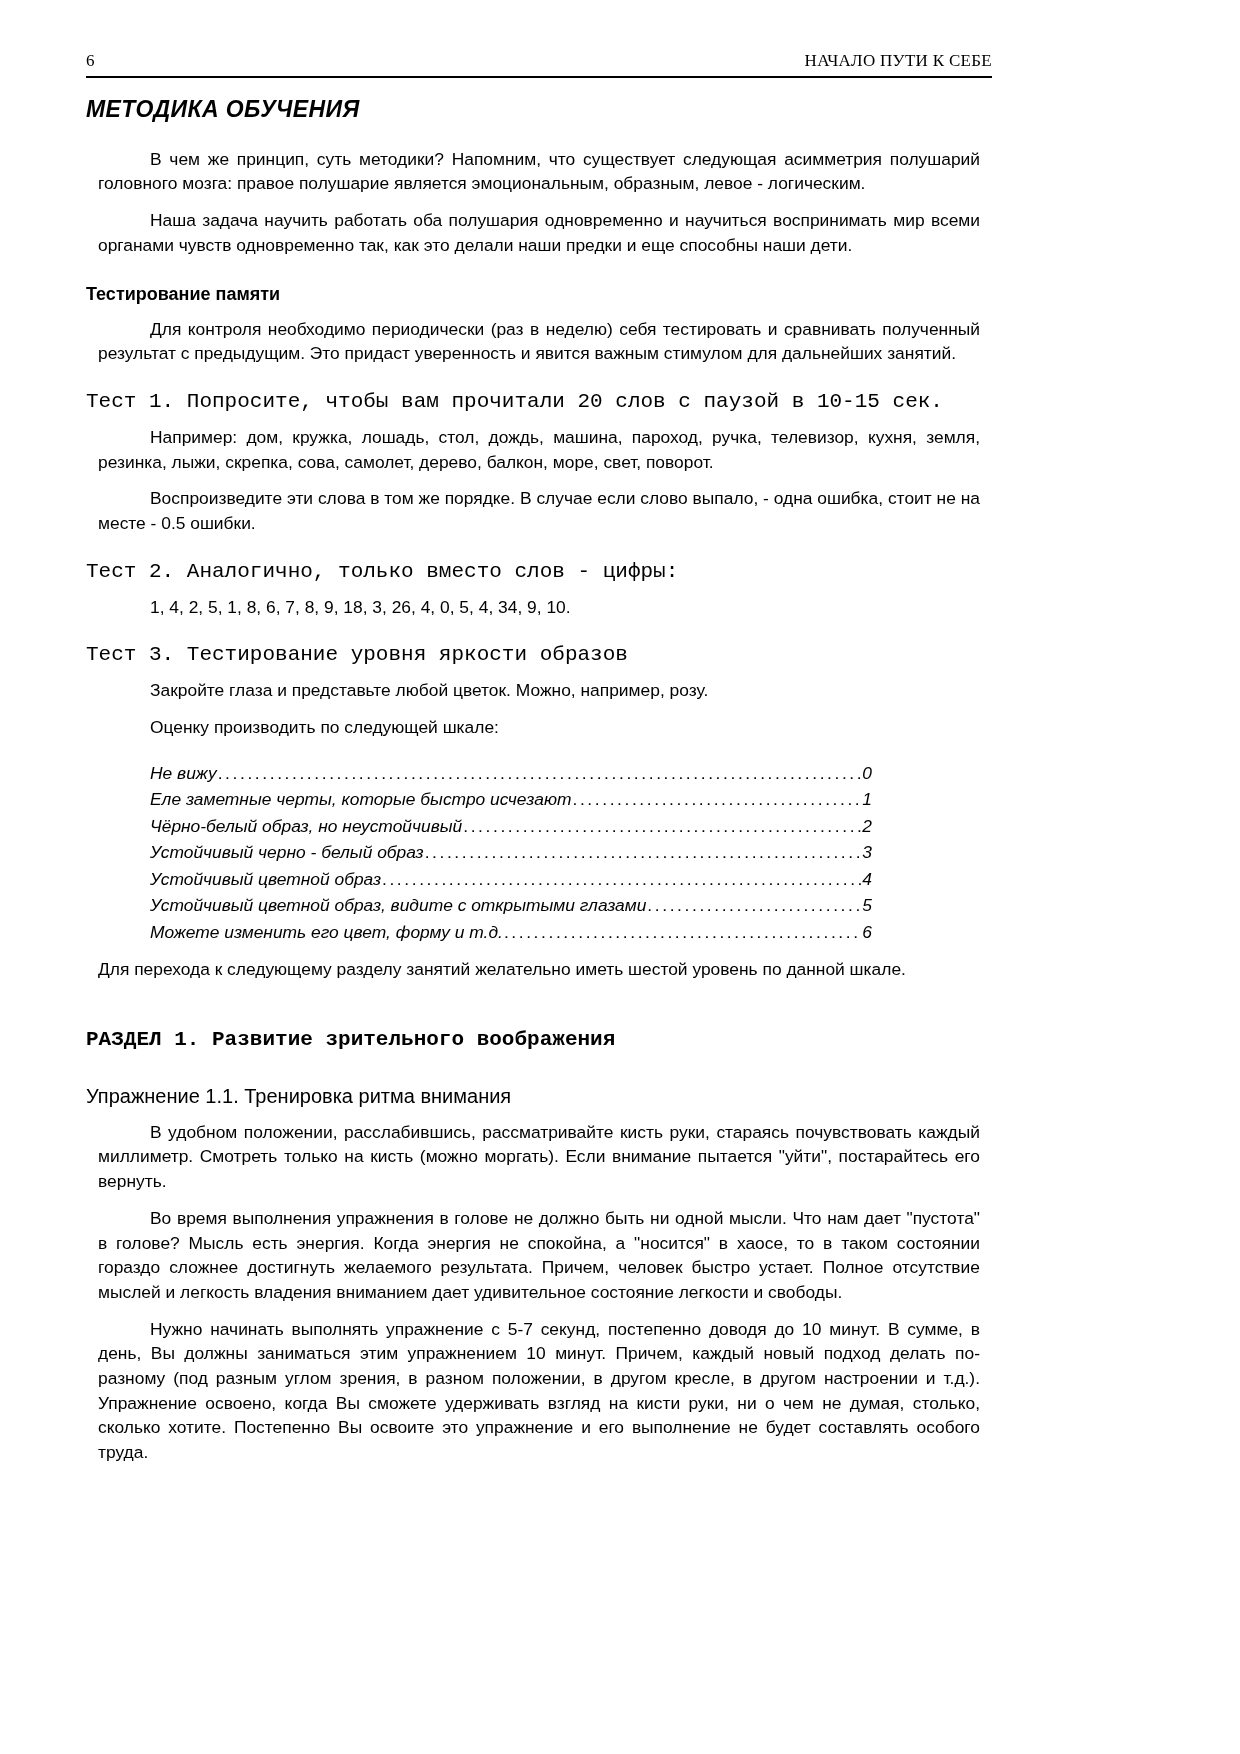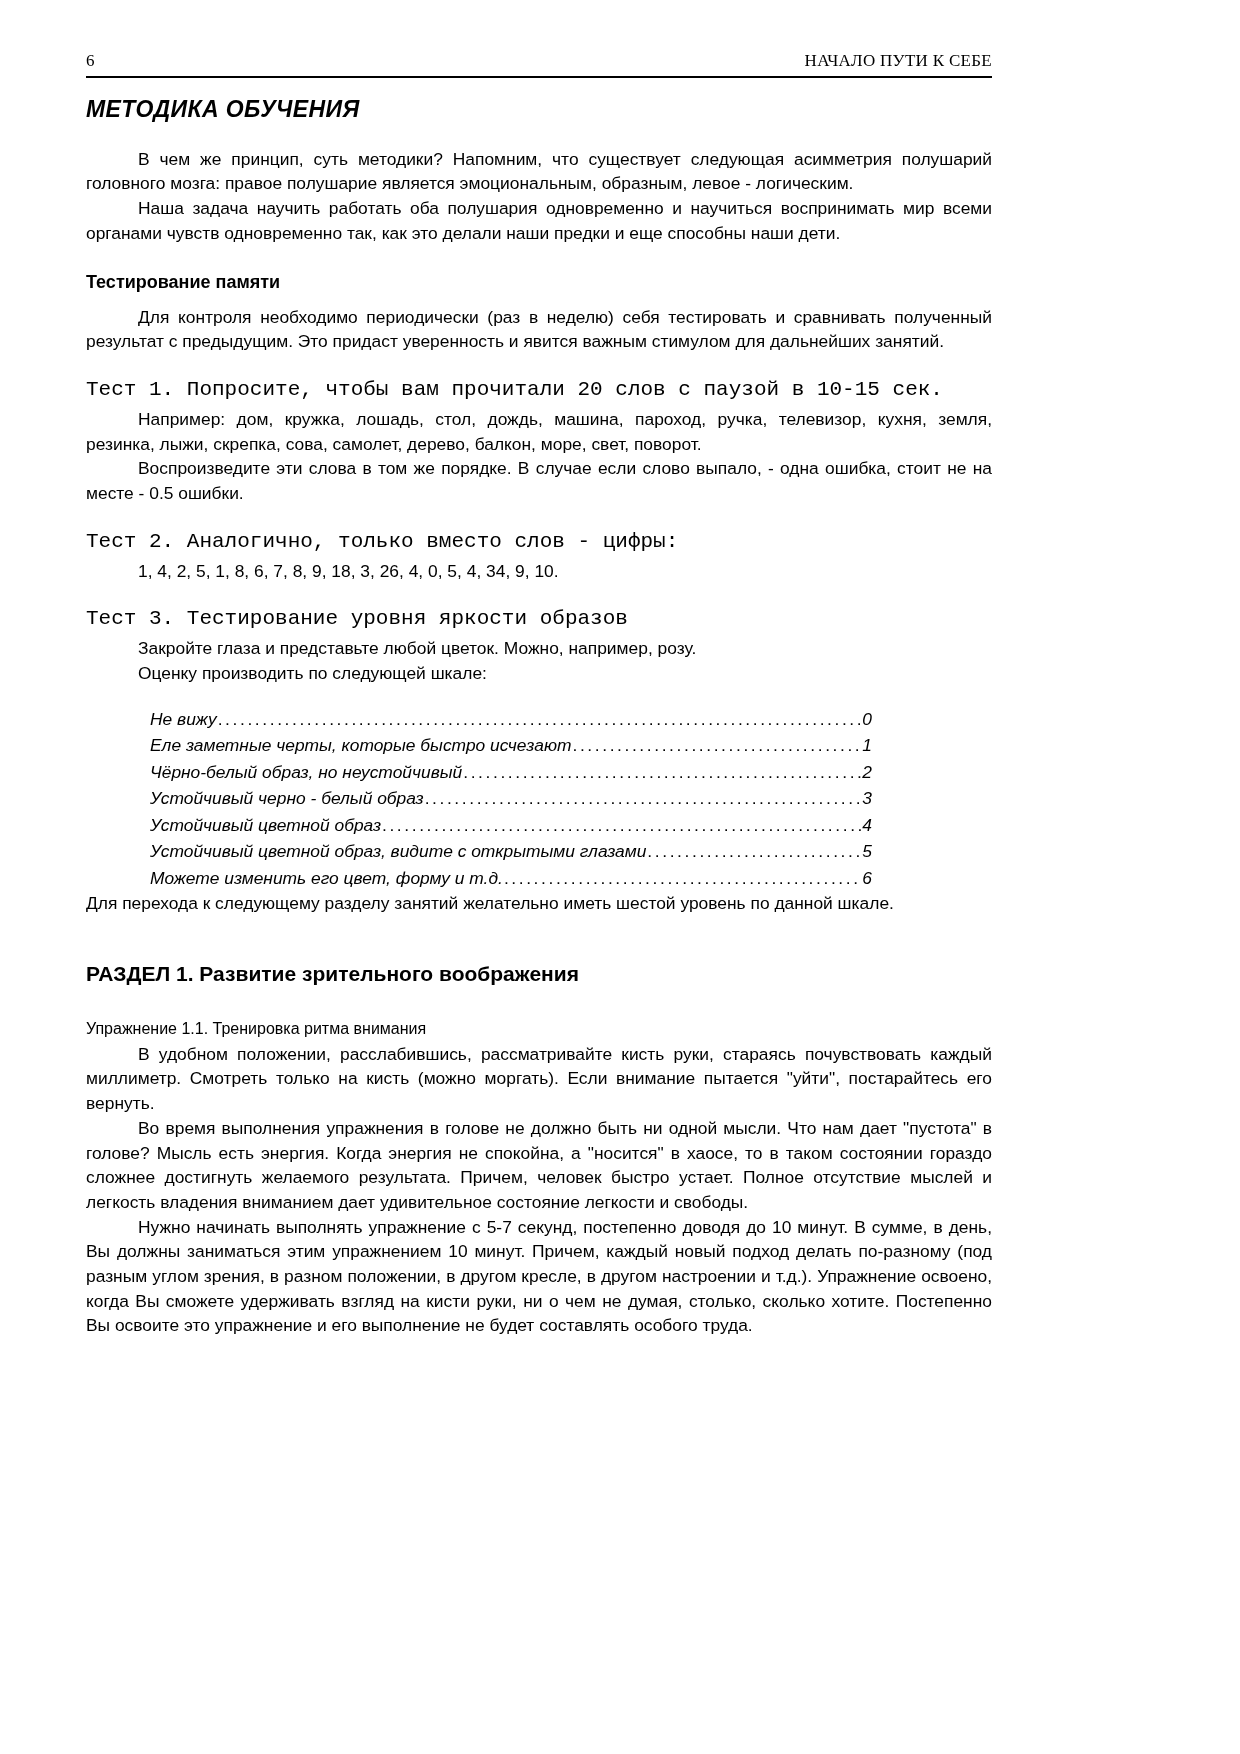--- a/index.html
+++ b/index.html
@@ -72,38 +72,38 @@
     font-size: 18px;
     margin: 26px 0 12px 0;
   }
   h3.testhead {
     font-family: Liberation Mono, monospace;
     font-weight: normal;
     font-size: 21px;
     margin: 24px 0 6px 0;
   }
   h2.razdel {
-    font-family: Liberation Sans, sans-serif;
+    font-family: Liberation Mono, monospace;
     font-weight: bold;
     font-size: 21px;
     margin: 46px 0 0 0;
   }
   h3.exercise {
     font-family: "Liberation Sans", sans-serif;
     font-weight: normal;
-    font-size: 16px;
+    font-size: 20px;
     margin: 34px 0 4px 0;
   }
 
   
   p.body {
     font-size: 17.4px;
     line-height: 1.42;
     text-align: justify;
-    margin: 0;
+    margin: 12px;
     text-indent: 52px;
     hyphens: none;
   }
   p.body.noindent {
     text-indent: 0;
   }
 
   
   .scale {
     margin: 20px 0 0 0;

